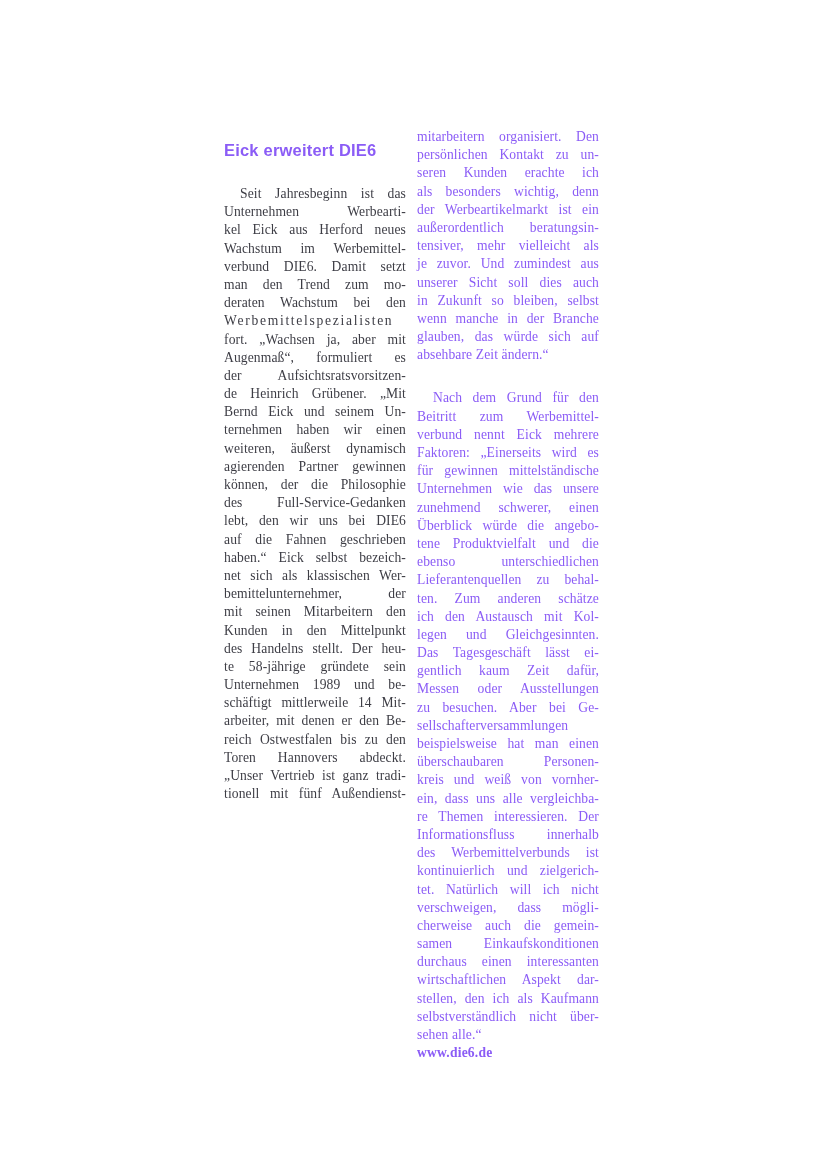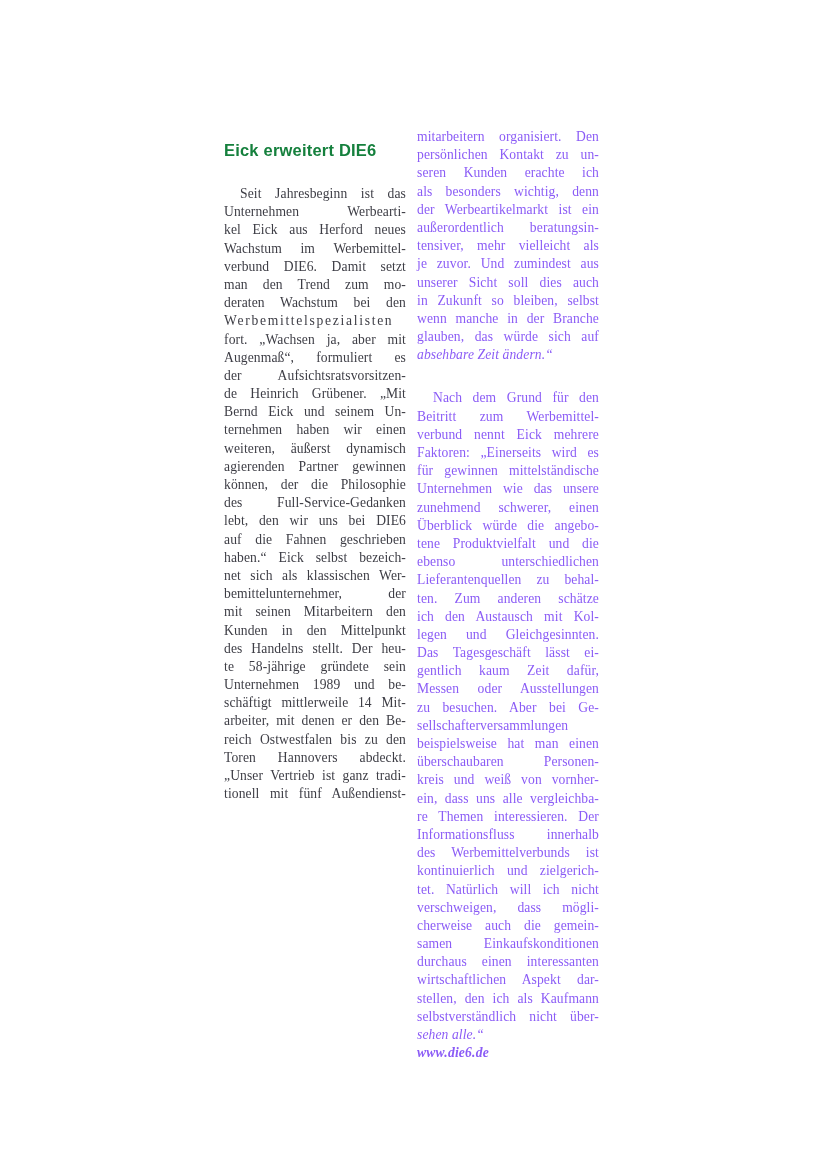--- a/index.html
+++ b/index.html
@@ -35,31 +35,31 @@
     margin: 0 0 25px 0;
     letter-spacing: 0.2px;
   }
   .line {
     height: 18.2px;
     line-height: 18.2px;
     text-align: justify;
     text-align-last: justify;
   }
   .line.indent { text-indent: 16px; margin-top: 25px; }
-  .line.end    { text-align-last: left; font-style: italic; }
+  .line.end    { text-align-last: left; }
   .line.spaced { letter-spacing: 1.7px; text-align-last: left; }
   .line.bold   { font-weight: bold; letter-spacing: 0.2px; }
 </style>
 </head>
 <body>
 
 <div class="page" style="background: rgb(255, 255, 255);">
 
   <div class="col col-left" style="color: rgb(61, 61, 69);">
-    <h1 class="heading" style="color: #15803d;">Eick erweitert DIE6</h1>
+    <h1 class="heading" style="color: #8b5cf6;">Eick erweitert DIE6</h1>
     <div class="lines">
         <div class="line indent">Seit Jahresbeginn ist das</div>
         <div class="line">Unternehmen Werbearti-</div>
         <div class="line">kel Eick aus Herford neues</div>
         <div class="line">Wachstum im Werbemittel-</div>
         <div class="line">verbund DIE6. Damit setzt</div>
         <div class="line">man den Trend zum mo-</div>
         <div class="line">deraten Wachstum bei den</div>
         <div class="line spaced">Werbemittelspezialisten</div>
         <div class="line">fort. „Wachsen ja, aber mit</div>

